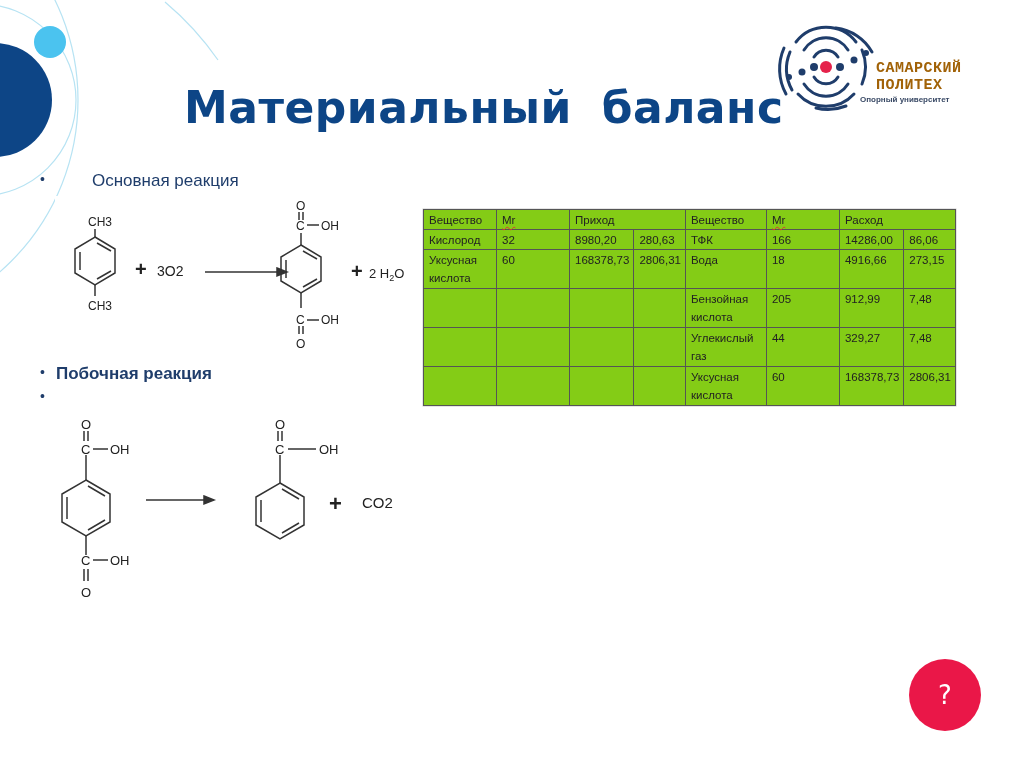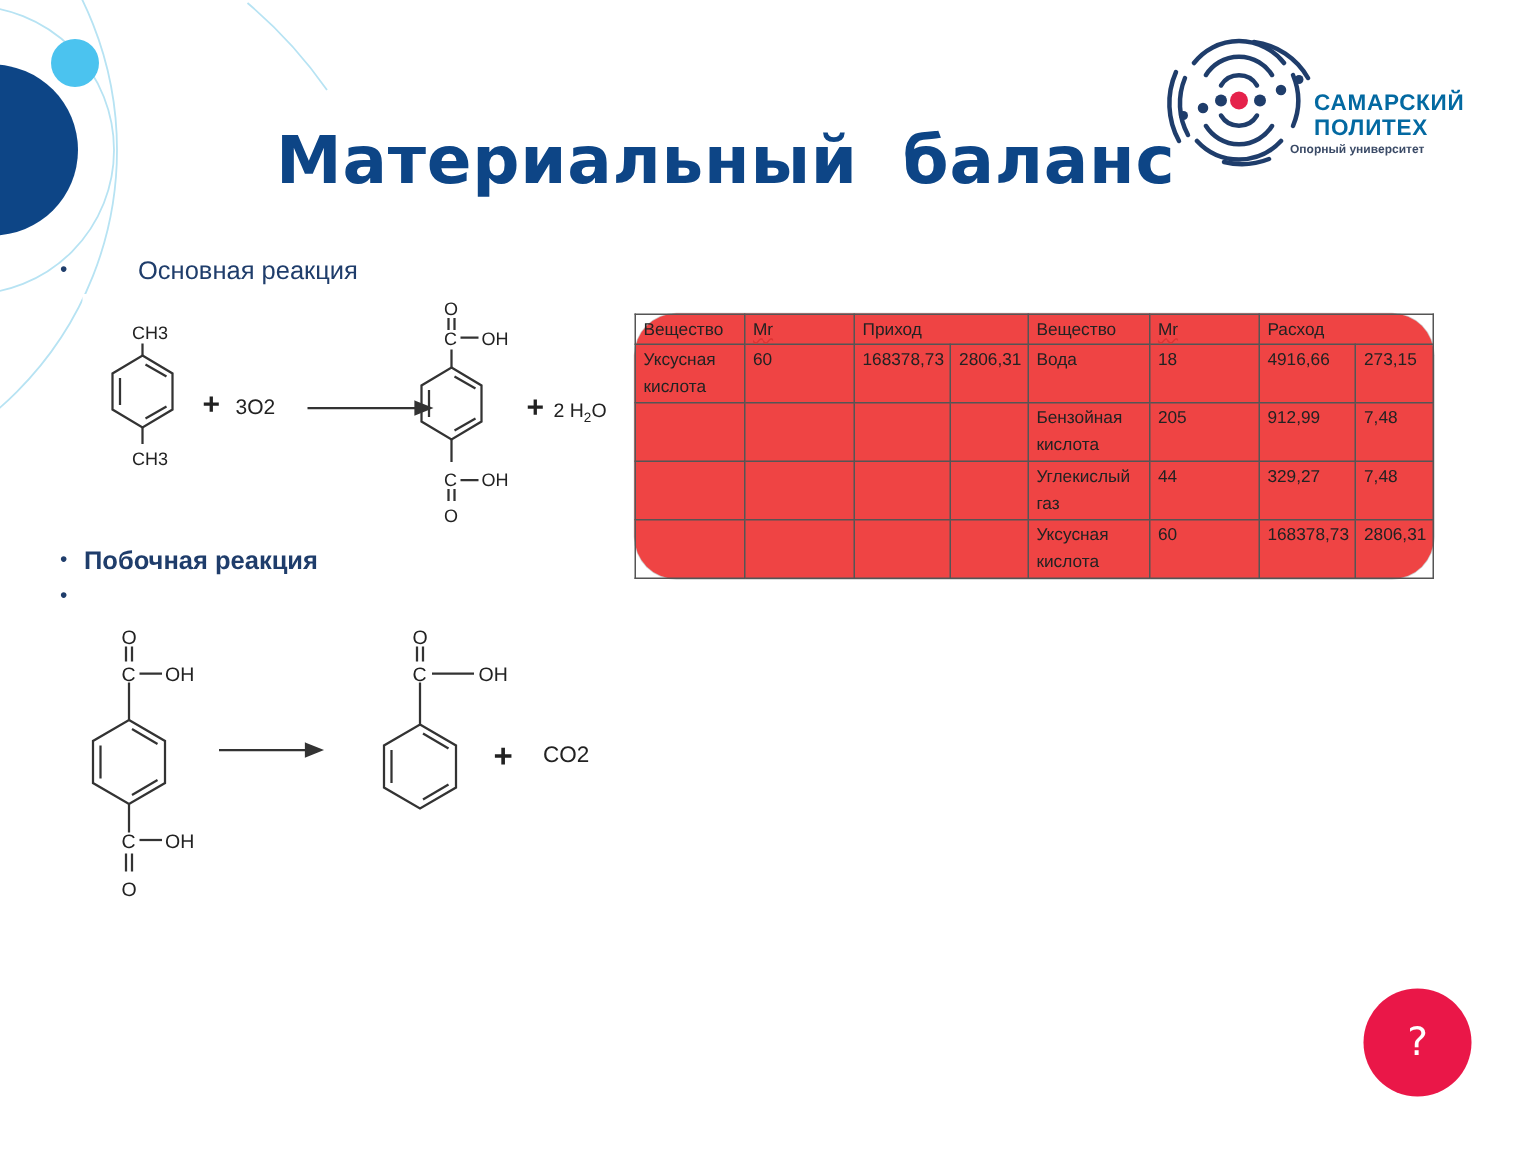--- a/index.html
+++ b/index.html
@@ -20,36 +20,35 @@
     position: absolute; font-family: "Liberation Sans", sans-serif;
     font-size: 17px; color: #1f3d6b;
   }
   .bullet .dot { position: absolute; left: 0; top: 0; font-size: 14px; color: #1f3d6b; }
   .bullet .txt { position: absolute; white-space: nowrap; }
   .rxn { position: absolute; background: #fff; }
   .rxn svg text { font-family: "Liberation Sans", sans-serif; fill: #222; }
 
   table.balance {
     position: absolute; left: 423px; top: 209px;
-    border-collapse: collapse; background: #ef4444;
+    border-collapse: collapse; background: #84cc16;
     font-family: "Liberation Sans", sans-serif; font-size: 11.5px; color: #222;
     box-shadow: 0 0 0 0.5px #ccc;
-    border-radius: 28px;
   }
   table.balance td {
     border: 1px solid #555; padding: 1px 4px 0 5px; vertical-align: top;
     line-height: 18px; height: 18px;
   }
   table.balance td.tall { height: 37px; }
   .mr { text-decoration: underline wavy #d33; text-decoration-thickness: 1px; text-underline-offset: 2px; }
 
   .logo { position: absolute; left: 776px; top: 22px; width: 220px; height: 100px; }
   .logo .name1, .logo .name2 {
-    position: absolute; left: 100px; font-family: Liberation Sans, sans-serif;
-    font-weight: bold; font-size: 15px; color: #0369a1; letter-spacing: 0.5px; white-space: nowrap;
+    position: absolute; left: 100px; font-family: Liberation Mono, monospace;
+    font-weight: bold; font-size: 15px; color: #a16207; letter-spacing: 0.5px; white-space: nowrap;
   }
   .logo .name1 { top: 38px; }
   .logo .name2 { top: 55px; }
   .logo .sub { position: absolute; left: 84px; top: 73px; font-size: 8px; color: #3a4a66; white-space: nowrap; font-weight: bold; }
 
   .help-btn {
     position: absolute; left: 909px; top: 659px; width: 72px; height: 72px;
     border-radius: 50%; background: #ea1748; color: #fff;
     display: flex; align-items: center; justify-content: center;
     font-family: "DejaVu Sans", sans-serif; font-size: 26px; cursor: pointer;
@@ -207,20 +206,30 @@
     <tbody>
         <tr>
       <td style="width:63px">Вещество</td>
       <td style="width:63px"><span class="mr">Mr</span></td>
       <td colspan="2">Приход</td>
       <td style="width:71px">Вещество</td>
       <td style="width:63px"><span class="mr">Mr</span></td>
       <td colspan="2">Расход</td>
     </tr>
     <tr>
+      <td>Кислород</td>
+      <td>32</td>
+      <td>8980,20</td>
+      <td>280,63</td>
+      <td>ТФК</td>
+      <td>166</td>
+      <td>14286,00</td>
+      <td>86,06</td>
+    </tr>
+    <tr>
       <td class="tall">Уксусная кислота</td>
       <td>60</td>
       <td>168378,73</td>
       <td>2806,31</td>
       <td>Вода</td>
       <td>18</td>
       <td>4916,66</td>
       <td>273,15</td>
     </tr>
     <tr>

